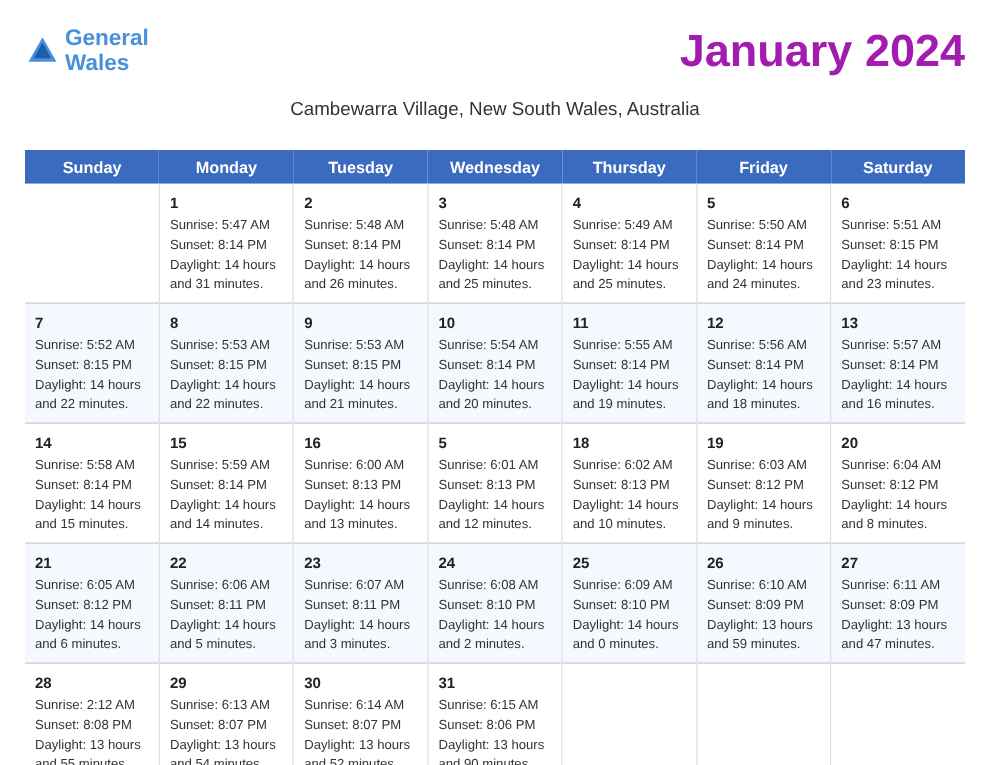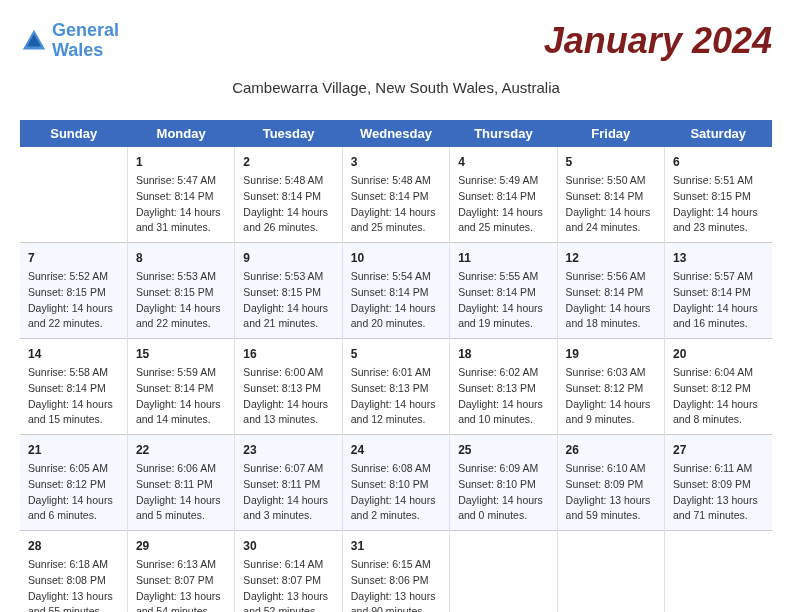--- a/index.html
+++ b/index.html
@@ -33,22 +33,21 @@
     .logo-icon {
       width: 28px;
       height: 28px;
     }
     .title-area {
       text-align: right;
     }
     .month-title {
       font-size: 36px;
       font-weight: bold;
-      color: #7f1d1d;
-      font-style: italic;
+      color: #a21caf;
     }
     .location-title {
       font-size: 15px;
       color: #333;
       text-align: center;
       margin-bottom: 24px;
     }
     table {
       width: 100%;
       border-collapse: collapse;
@@ -317,27 +316,27 @@
           <div class="cell-text">Sunrise: 6:10 AM</div>
           <div class="cell-text">Sunset: 8:09 PM</div>
           <div class="cell-text">Daylight: 13 hours</div>
           <div class="cell-text">and 59 minutes.</div>
         </td>
         <td>
           <span class="day-number">27</span>
           <div class="cell-text">Sunrise: 6:11 AM</div>
           <div class="cell-text">Sunset: 8:09 PM</div>
           <div class="cell-text">Daylight: 13 hours</div>
-          <div class="cell-text">and 71 minutes.</div>
+          <div class="cell-text">and 47 minutes.</div>
         </td>
       </tr>
       <tr>
         <td>
           <span class="day-number">28</span>
-          <div class="cell-text">Sunrise: 6:18 AM</div>
+          <div class="cell-text">Sunrise: 2:12 AM</div>
           <div class="cell-text">Sunset: 8:08 PM</div>
           <div class="cell-text">Daylight: 13 hours</div>
           <div class="cell-text">and 55 minutes.</div>
         </td>
         <td>
           <span class="day-number">29</span>
           <div class="cell-text">Sunrise: 6:13 AM</div>
           <div class="cell-text">Sunset: 8:07 PM</div>
           <div class="cell-text">Daylight: 13 hours</div>
           <div class="cell-text">and 54 minutes.</div>

